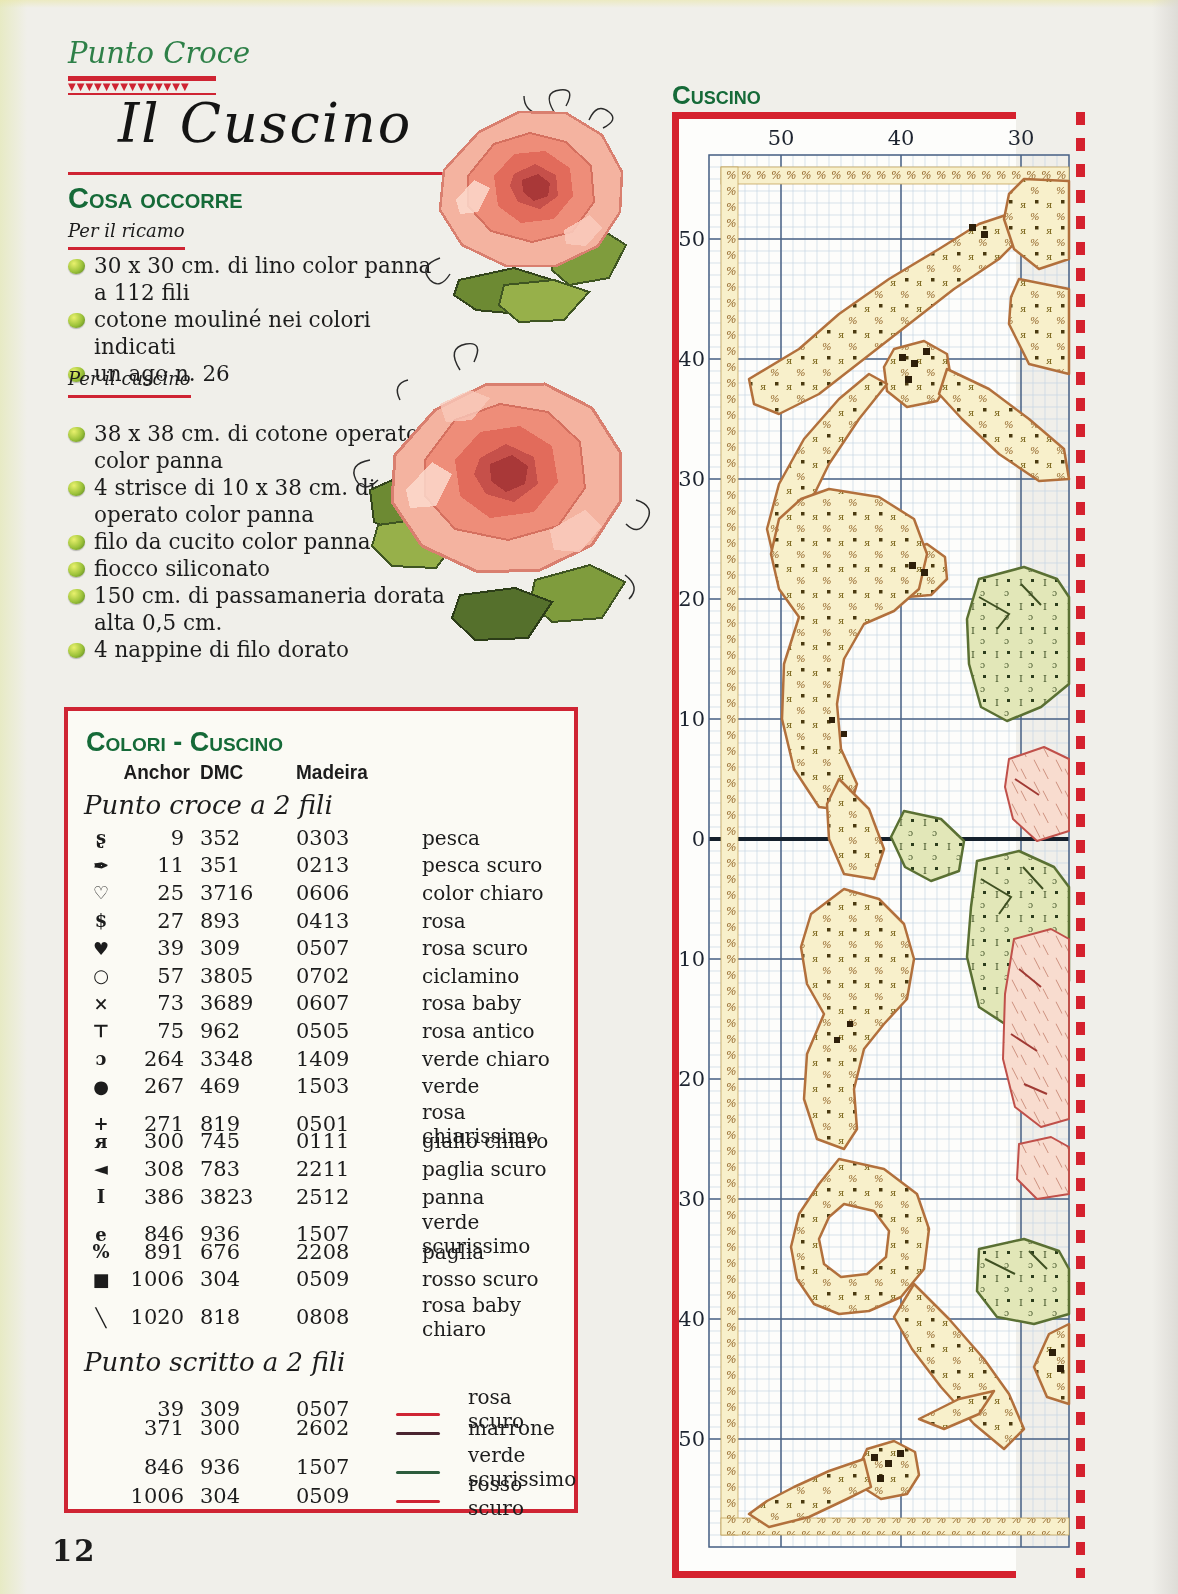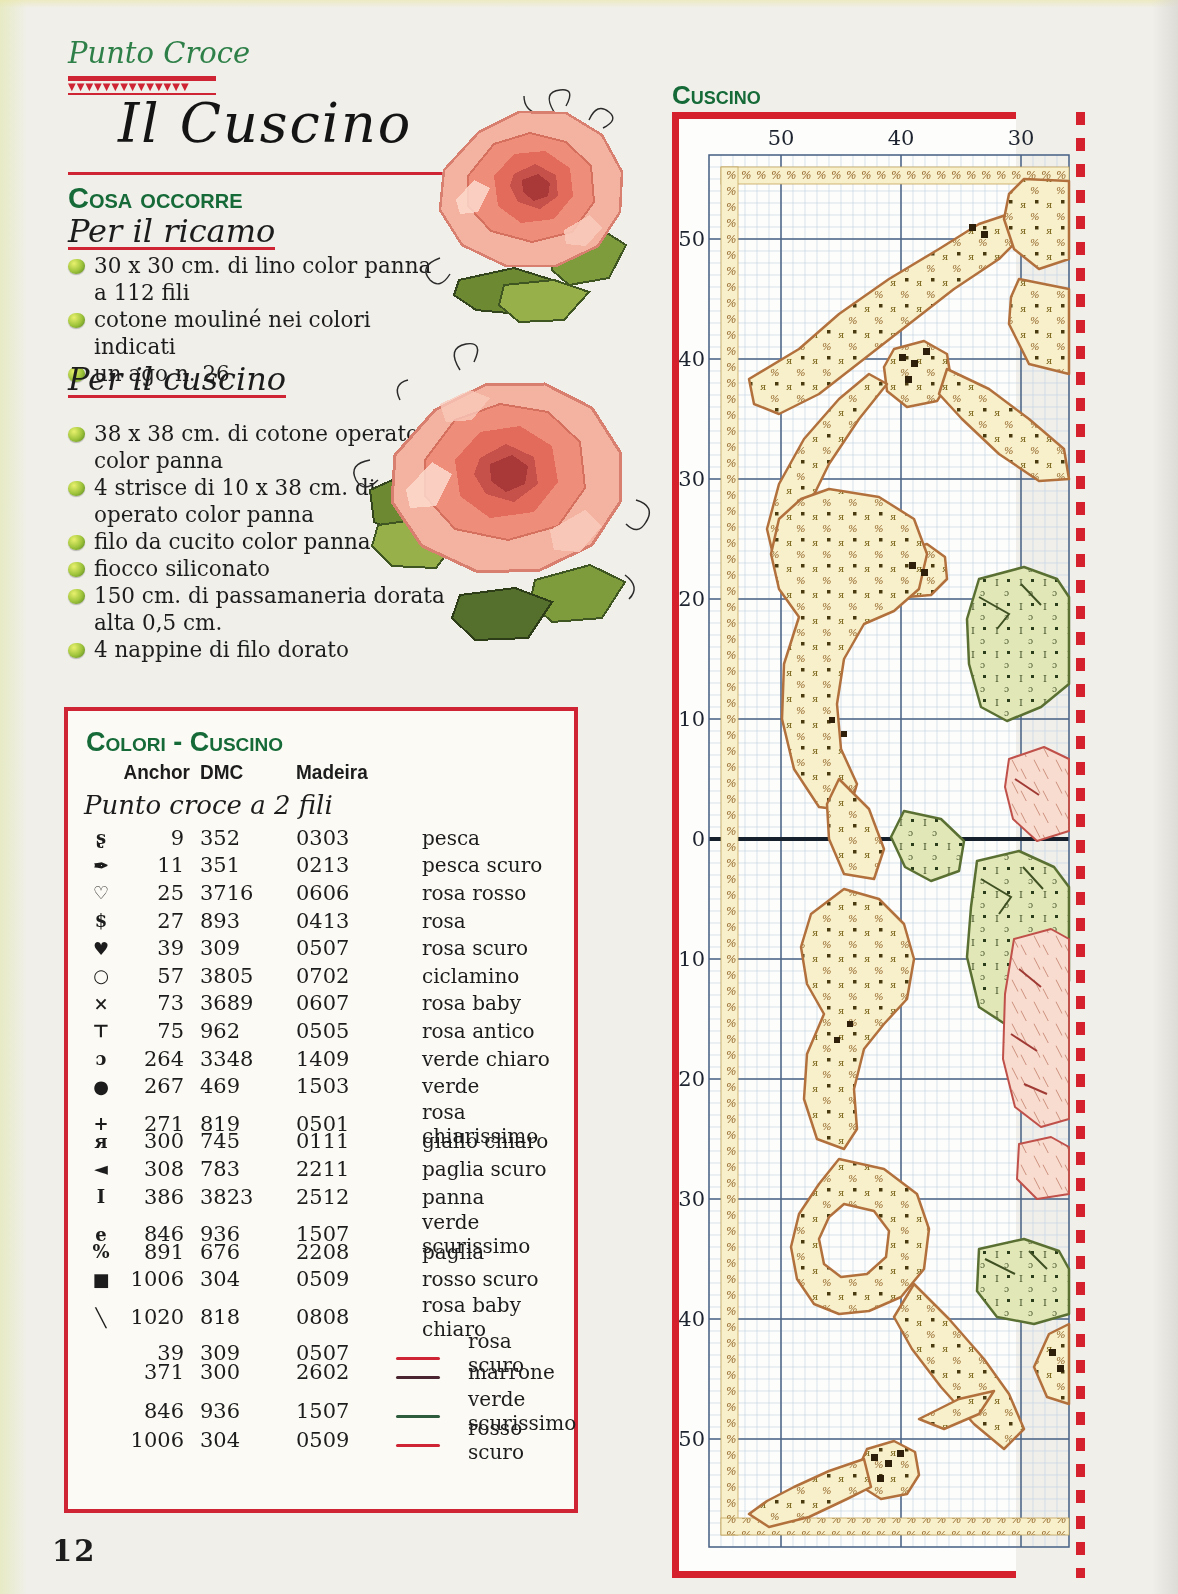--- a/index.html
+++ b/index.html
@@ -24,21 +24,21 @@
   .lace-bar{height:5px;background:#cf2433;}
   .lace-tri{color:#cf2433;font-size:10px;letter-spacing:1px;line-height:11px;overflow:hidden;white-space:nowrap;}
   .lace-line{height:2px;background:#cf2433;margin-top:1px;}
   .page-title{left:118px;top:92px;font-size:54px;font-style:italic;letter-spacing:2px;color:#141414;}
   .title-rule{left:68px;top:172px;width:392px;height:3px;background:#cf2433;}
 
   .h-green{font-family:"Liberation Sans",sans-serif;font-weight:bold;
     font-variant:small-caps;color:#156a38;letter-spacing:0;}
   .cosa{left:68px;top:182px;font-size:29px;}
 
-  .subhead{font-style:italic;font-size:32px;display:inline-block;
+  .subhead{font-style:italic;font-size:18px;display:inline-block;
     border-bottom:3px solid #cf2433;padding-bottom:1px;line-height:30px;}
   .sub-ricamo{left:68px;top:216px;}
   .sub-cuscino{left:68px;top:364px;}
 
   .mat-list{left:68px;top:252px;width:372px;}
   .mat-list2{left:68px;top:420px;width:392px;}
   .mat-item{display:flex;align-items:flex-start;font-size:21.5px;line-height:27px;}
   .bullet{flex:0 0 17px;height:15px;margin:7px 9px 0 0;border-radius:50% 45% 55% 50%;
     background:radial-gradient(circle at 35% 30%,#e9f16d 0%,#9cc23a 55%,#4d7a1c 100%);
     box-shadow:0 1px 1px rgba(0,0,0,.25);}
@@ -206,21 +206,21 @@
         <span class="c-anchor">11</span>
         <span class="c-dmc">351</span>
         <span class="c-madeira">0213</span>
         <span class="c-name">pesca scuro</span>
       </div>
       <div class="crow">
         <span class="sym">♡</span>
         <span class="c-anchor">25</span>
         <span class="c-dmc">3716</span>
         <span class="c-madeira">0606</span>
-        <span class="c-name">rosa rosso</span>
+        <span class="c-name">color chiaro</span>
       </div>
       <div class="crow">
         <span class="sym">$</span>
         <span class="c-anchor">27</span>
         <span class="c-dmc">893</span>
         <span class="c-madeira">0413</span>
         <span class="c-name">rosa</span>
       </div>
       <div class="crow">
         <span class="sym">♥</span>
@@ -314,20 +314,21 @@
         <span class="c-name">rosso scuro</span>
       </div>
       <div class="crow">
         <span class="sym">╲</span>
         <span class="c-anchor">1020</span>
         <span class="c-dmc">818</span>
         <span class="c-madeira">0808</span>
         <span class="c-name">rosa baby chiaro</span>
       </div>
     </div>
+  <div class="stitch-sub" style="margin-top:26px;">Punto scritto a 2 fili</div>
   <div class="back-rows">
       <div class="brow">
         <span class="b-anchor">39</span>
         <span class="b-dmc">309</span>
         <span class="b-madeira">0507</span>
         <span><span class="b-line" style="background: rgb(207, 36, 51); display: inline-block;"></span></span>
         <span class="b-name">rosa scuro</span>
       </div>
       <div class="brow">
         <span class="b-anchor">371</span>

